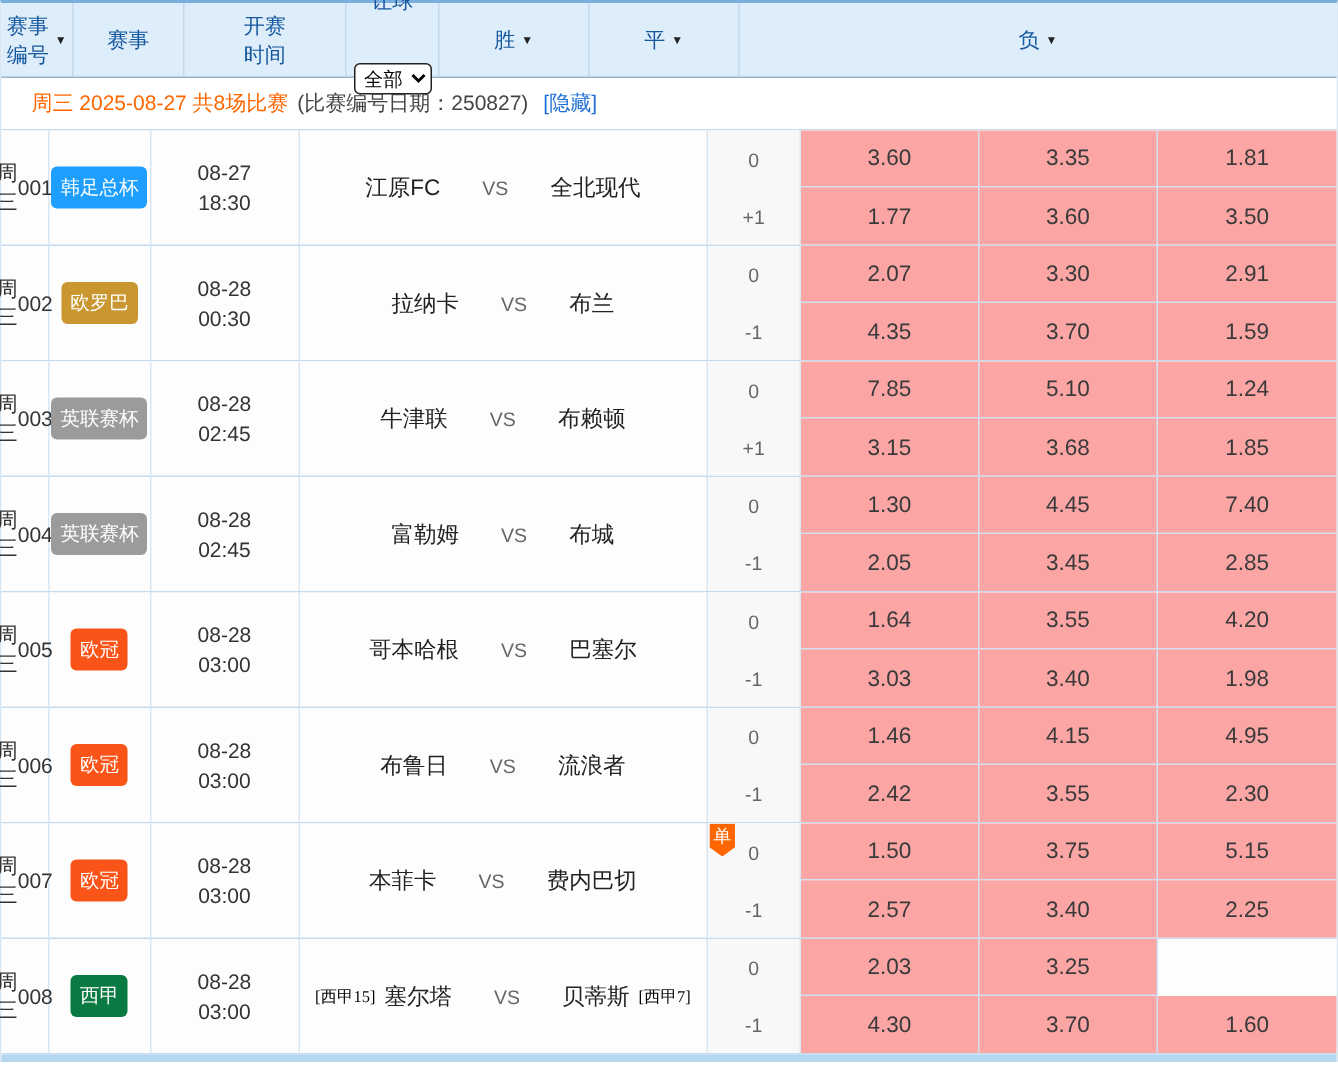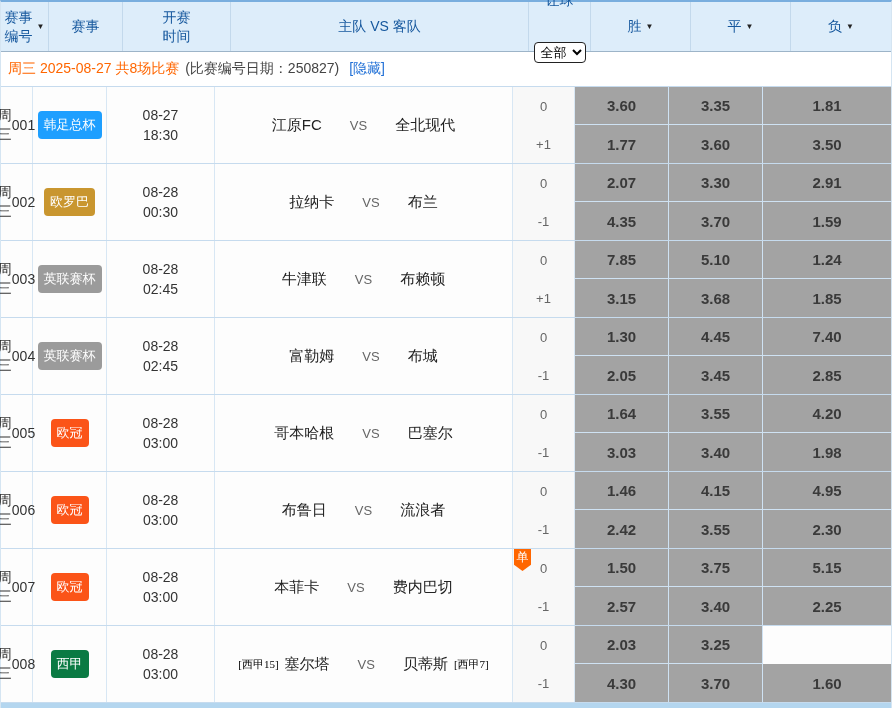--- a/index.html
+++ b/index.html
@@ -53,21 +53,21 @@
     border: 1px solid #222;
     border-radius: 4px;
     background: #fff;
     padding: 1px 2px;
   }
   
   .info-bar {
     display: flex;
     align-items: center;
     height: 35px;
-    padding-left: 7px;
+    padding-left: 20px;
     font-size: 14px;
     background: #fff;
     border-bottom: 1px solid #c6dbee;
   }
   .info-date { color: #ff6600; }
   .info-note { color: #444; margin-left: 6px; }
   .info-hide { color: #1f6fd6; margin-left: 10px; cursor: pointer; text-decoration: none; }
   
   .match-row {
     display: flex;
@@ -122,25 +122,25 @@
   .odds-line { display: flex; flex: 1; }
   .col-handicap {
     width: 62px;
     border-right: 1px solid #d8e7f4;
     position: relative;
     font-size: 13px;
     color: #666;
     background: #f8f8f8;
   }
   .odds-cell {
-    width: 94px;
+    width: 119px;
     border-right: 1px solid #cfe2f3;
-    background: #a3a3a3;
+    background: #fca5a5;
     font-size: 15px;
-    font-weight: bold;
+    font-weight: normal;
     color: #3a3a3a;
     cursor: pointer;
   }
   .odds-cell.last { flex: 1; border-right: none; }
   .odds-line.first .odds-cell { border-bottom: 1px solid #cfe2f3; }
   .single-tag {
     position: absolute;
     top: 0;
     left: 1px;
     width: 17px;
@@ -171,23 +171,20 @@
     </div>
     <div class="hcell h-league">
       <span>赛事</span>
     </div>
     <div class="hcell h-time">
       <div class="two-line">
         <div>开赛</div>
         <div>时间</div>
       </div>
     </div>
-    <div class="hcell h-teams">
-      <span>主队 VS 客队</span>
-    </div>
     <div class="hcell h-handicap">
       <div>让球</div>
       <select class="filter-select">
         <option>全部</option>
       </select>
     </div>
     <div class="hcell h-win">
       <span>胜</span>
       <span class="sort-arrow">▼</span>
     </div>

